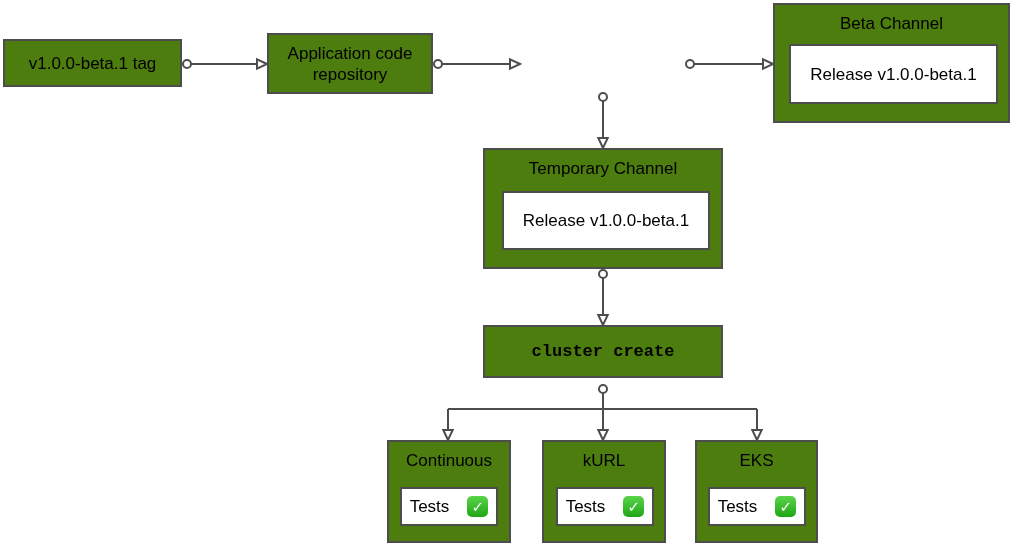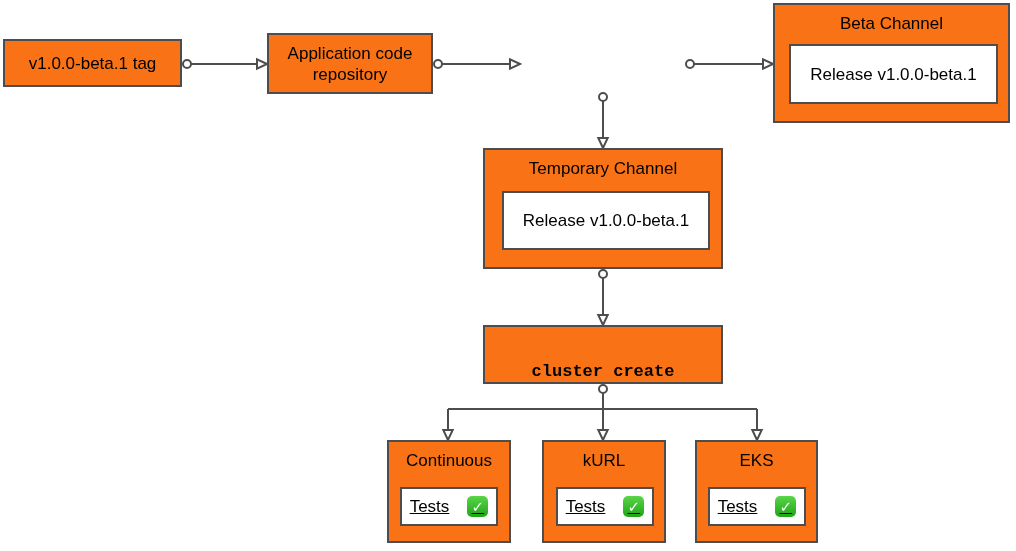--- a/index.html
+++ b/index.html
@@ -18,21 +18,21 @@
   }
   .wires {
     position: absolute;
     left: 0;
     top: 0;
     z-index: 0;
   }
   .node {
     position: absolute;
     box-sizing: border-box;
-    background: #f97316;
+    background: #4d7c0f;
     border: 2px solid #4d4d4d;
     display: flex;
     align-items: center;
     justify-content: center;
     text-align: center;
     font-size: 17px;
     line-height: 21px;
     z-index: 1;
   }
   .multiline {
@@ -56,21 +56,20 @@
     justify-content: center;
     font-size: 17px;
   }
   .mono {
     font-family: "Liberation Mono", "DejaVu Sans Mono", monospace;
     font-weight: 700;
     font-size: 17px;
   }
   .tests-inner {
     gap: 18px;
-    text-decoration: underline;
   }
   .check-icon {
     width: 21px;
     height: 21px;
     border-radius: 5px;
     background: linear-gradient(180deg, #5bd44a 0%, #1ea617 100%);
     color: #ffffff;
     font-size: 15px;
     font-weight: 700;
     display: flex;
@@ -158,21 +157,21 @@
     </div>
   </div>
 
   <div class="node group" style="left:483px; top:148px; width:240px; height:121px;">
     <div class="group-title">Temporary Channel</div>
     <div class="inner" style="left:17px; top:41px; width:208px; height:59px;">
       <span>Release v1.0.0-beta.1</span>
     </div>
   </div>
 
-  <div class="node" style="left:483px; top:325px; width:240px; height:59px;align-items:flex-end;">
+  <div class="node" style="left:483px; top:325px; width:240px; height:53px;">
     <span class="mono">cluster create</span>
   </div>
 
   <div class="node group" style="left:387px; top:440px; width:124px; height:103px;">
     <div class="group-title">Continuous</div>
     <div class="inner tests-inner" style="left:11px; top:45px; width:98px; height:39px;">
       <span>Tests</span>
       <span class="check-icon">✓</span>
     </div>
   </div>

